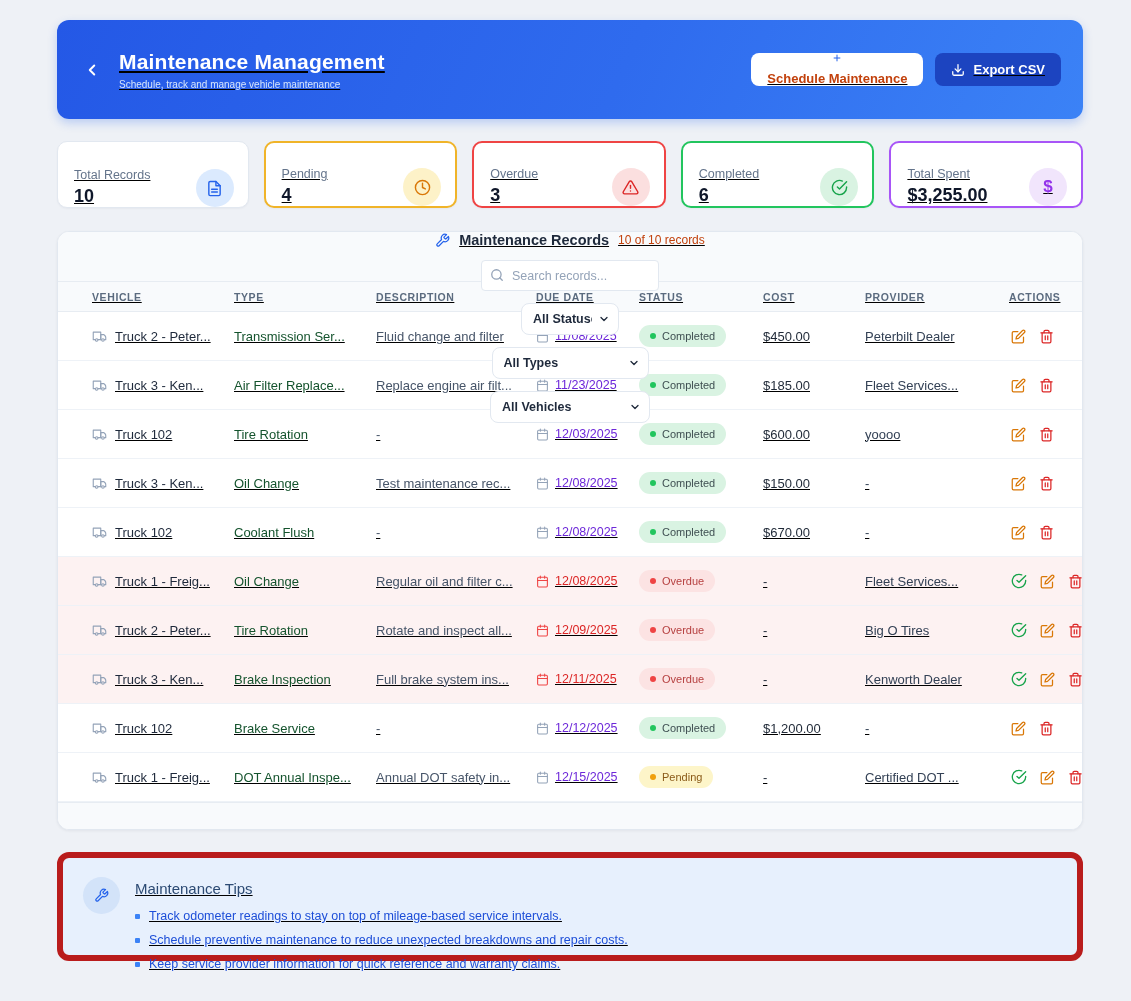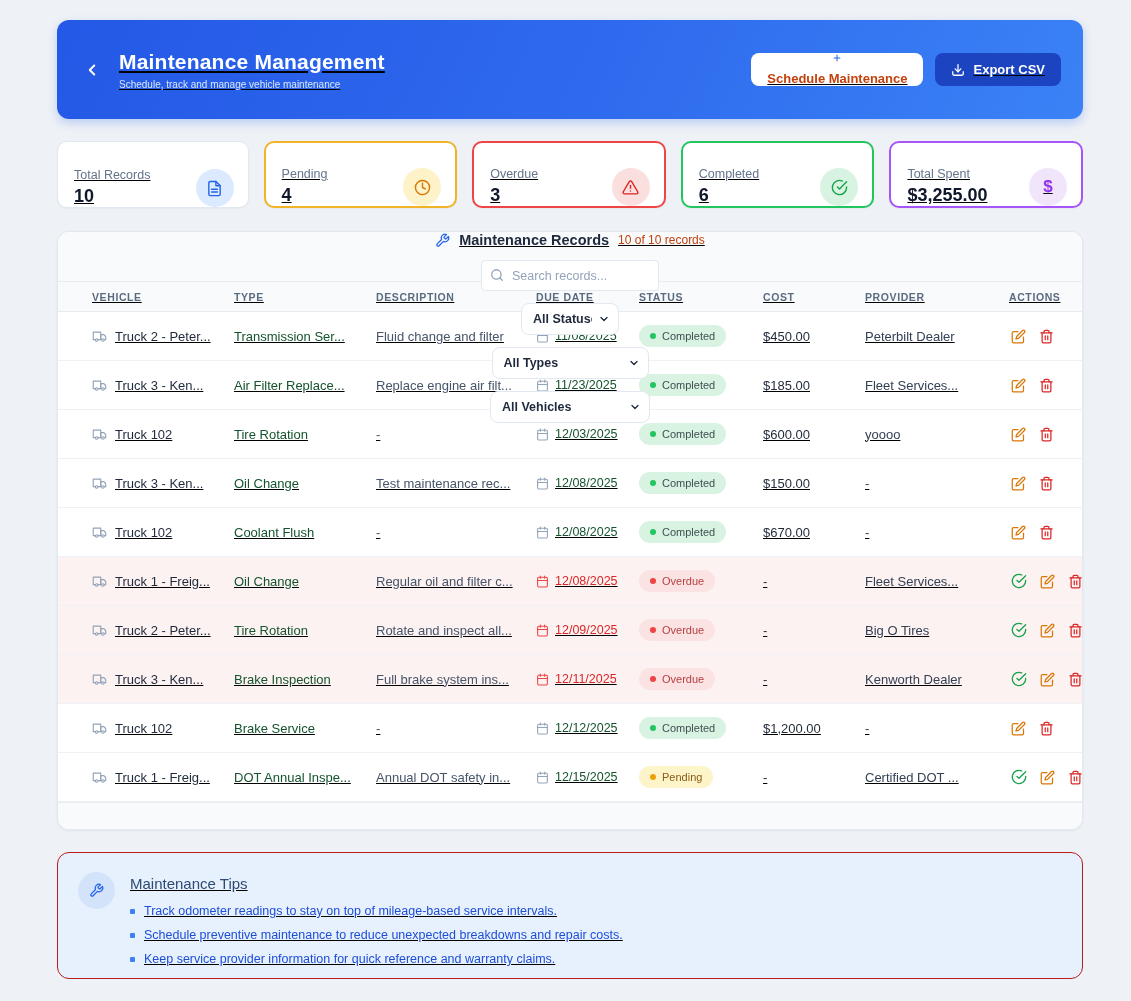--- a/index.html
+++ b/index.html
@@ -69,38 +69,38 @@
   
   .tgrid { display: grid; grid-template-columns: 142px 142px 160px 103px 124px 102px 144px 1fr; align-items: center; padding: 0 34px; }
   .thead { height: 30px; background: #f8fafc; border-bottom: 1px solid #e7ecf2; }
   .thead .hcell { font-size: 10.5px; font-weight: 700; letter-spacing: .6px; color: #5b6b7f; }
   .trow { height: 49px; border-bottom: 1px solid #eef2f7; background: #fff; }
   .trow.overdue-row { background: #fdf2f2; }
   .cell { font-size: 13px; color: #334155; white-space: nowrap; overflow: hidden; padding-right: 8px; }
   .c-vehicle { display: flex; align-items: center; gap: 8px; color: #1e293b; font-weight: 500; }
   .c-type { color: #14532d; }
   .c-desc { color: #475569; }
-  .c-due { display: flex; align-items: center; gap: 6px; font-size: 12.5px; color: #14532d; }
+  .c-due { display: flex; align-items: center; gap: 6px; font-size: 12.5px; color: #6d28d9; }
   .overdue-row .c-due { color: #dc2626; font-weight: 500; }
   .c-cost { color: #1f2937; font-weight: 500; }
   .c-provider { color: #334155; }
   .c-actions { display: flex; align-items: center; gap: 9px; justify-content: flex-start; padding-right: 0; overflow: visible; }
   .act { background: transparent; border: none; cursor: pointer; padding: 2px; display: flex; align-items: center; }
   .badge { display: inline-flex; align-items: center; gap: 6px; height: 22px; padding: 0 11px; border-radius: 999px; font-size: 11px; font-weight: 500; }
   .badge .dot { width: 6px; height: 6px; border-radius: 50%; }
   .badge-completed { background: #d9f3e2; color: #3f4f52; }
   .badge-completed .dot { background: #22c55e; }
   .badge-overdue { background: #fce3e3; color: #b64040; }
   .badge-overdue .dot { background: #ef4444; }
   .badge-pending { background: #fdf5c9; color: #8a5a18; }
   .badge-pending .dot { background: #f0a00c; }
   .tfoot { height: 27px; background: #f8fafc; border-top: 1px solid #e7ecf2; }
 
   
-  .tips { margin-top: 22px; background: #e7f0fd; border: 1px solid #b91c1c; border-radius: 12px; padding: 19px 20px; display: flex; gap: 15px; height: 127px; }
+  .tips { margin-top: 22px; background: #e7f0fd; border: 6px solid #b91c1c; border-radius: 12px; padding: 19px 20px; display: flex; gap: 15px; height: 109px; }
   .tips-icon { width: 37px; height: 37px; border-radius: 50%; background: #d3e3f9; display: flex; align-items: center; justify-content: center; flex: none; }
   .tips-title { font-size: 15px; font-weight: 500; color: #2c4a73; margin: 3px 0 12px; }
   .tips-list { list-style: none; }
   .tips-list li { display: flex; align-items: center; gap: 9px; margin-bottom: 10px; font-size: 12.5px; font-weight: 500; color: #1d4ed8; }
   .sq { width: 5px; height: 5px; background: #3b82f6; border-radius: 1px; flex: none; }
 </style>
 </head>
 <body>
 
 <div class="page">

